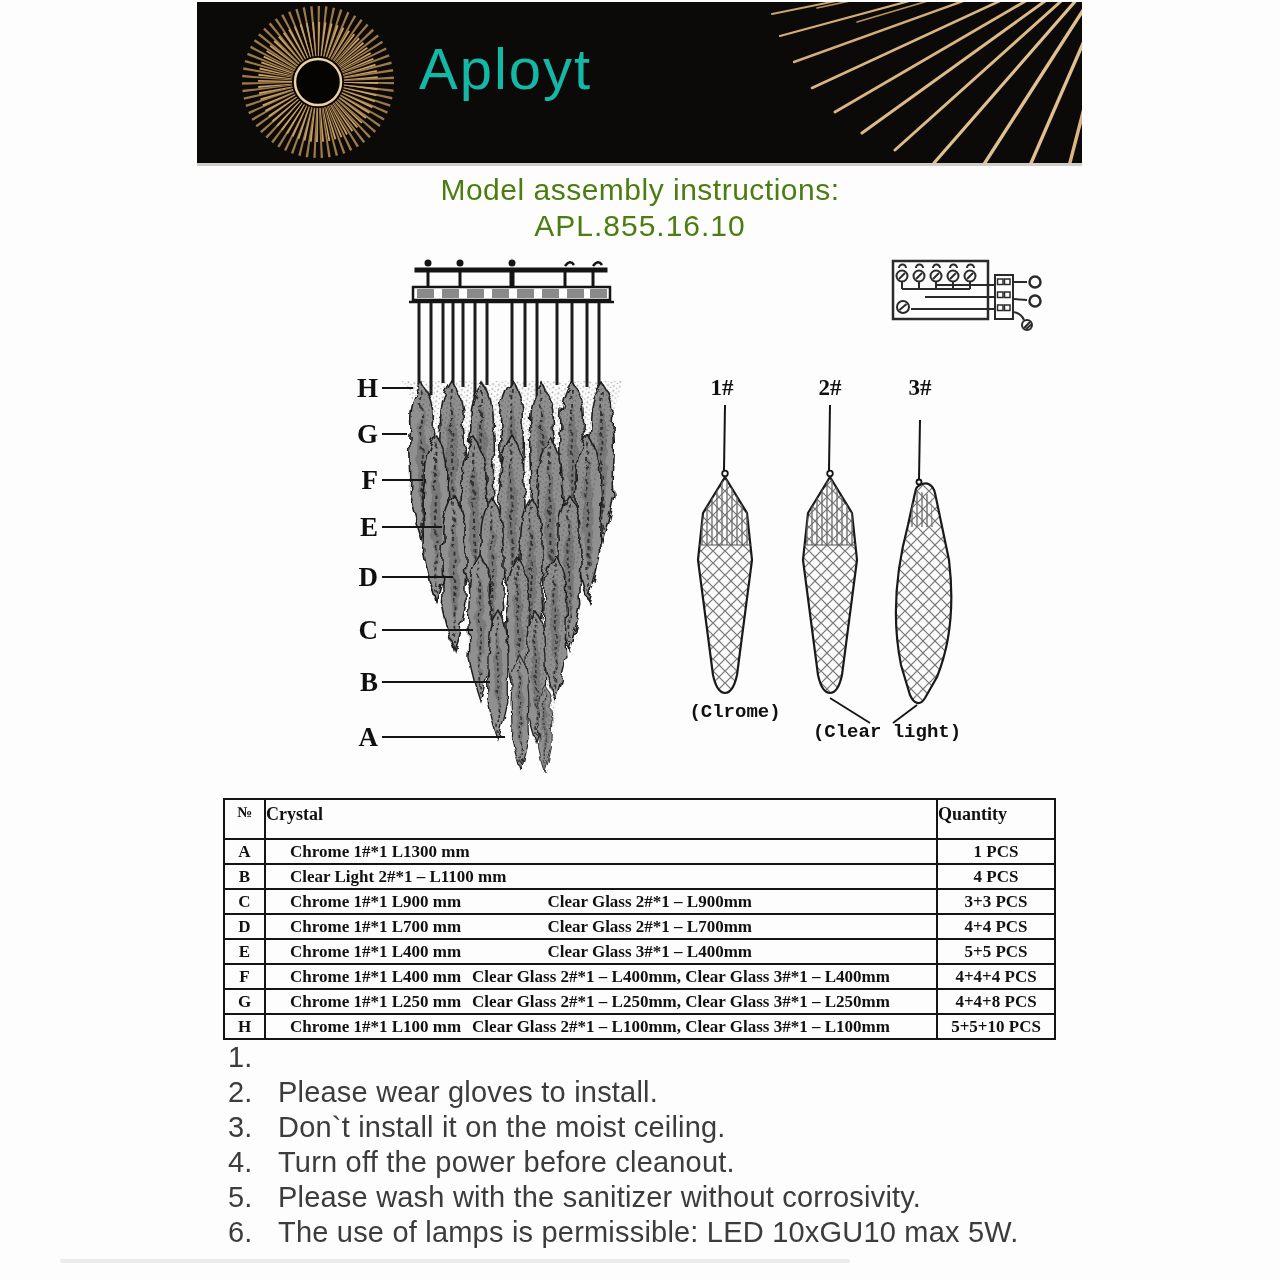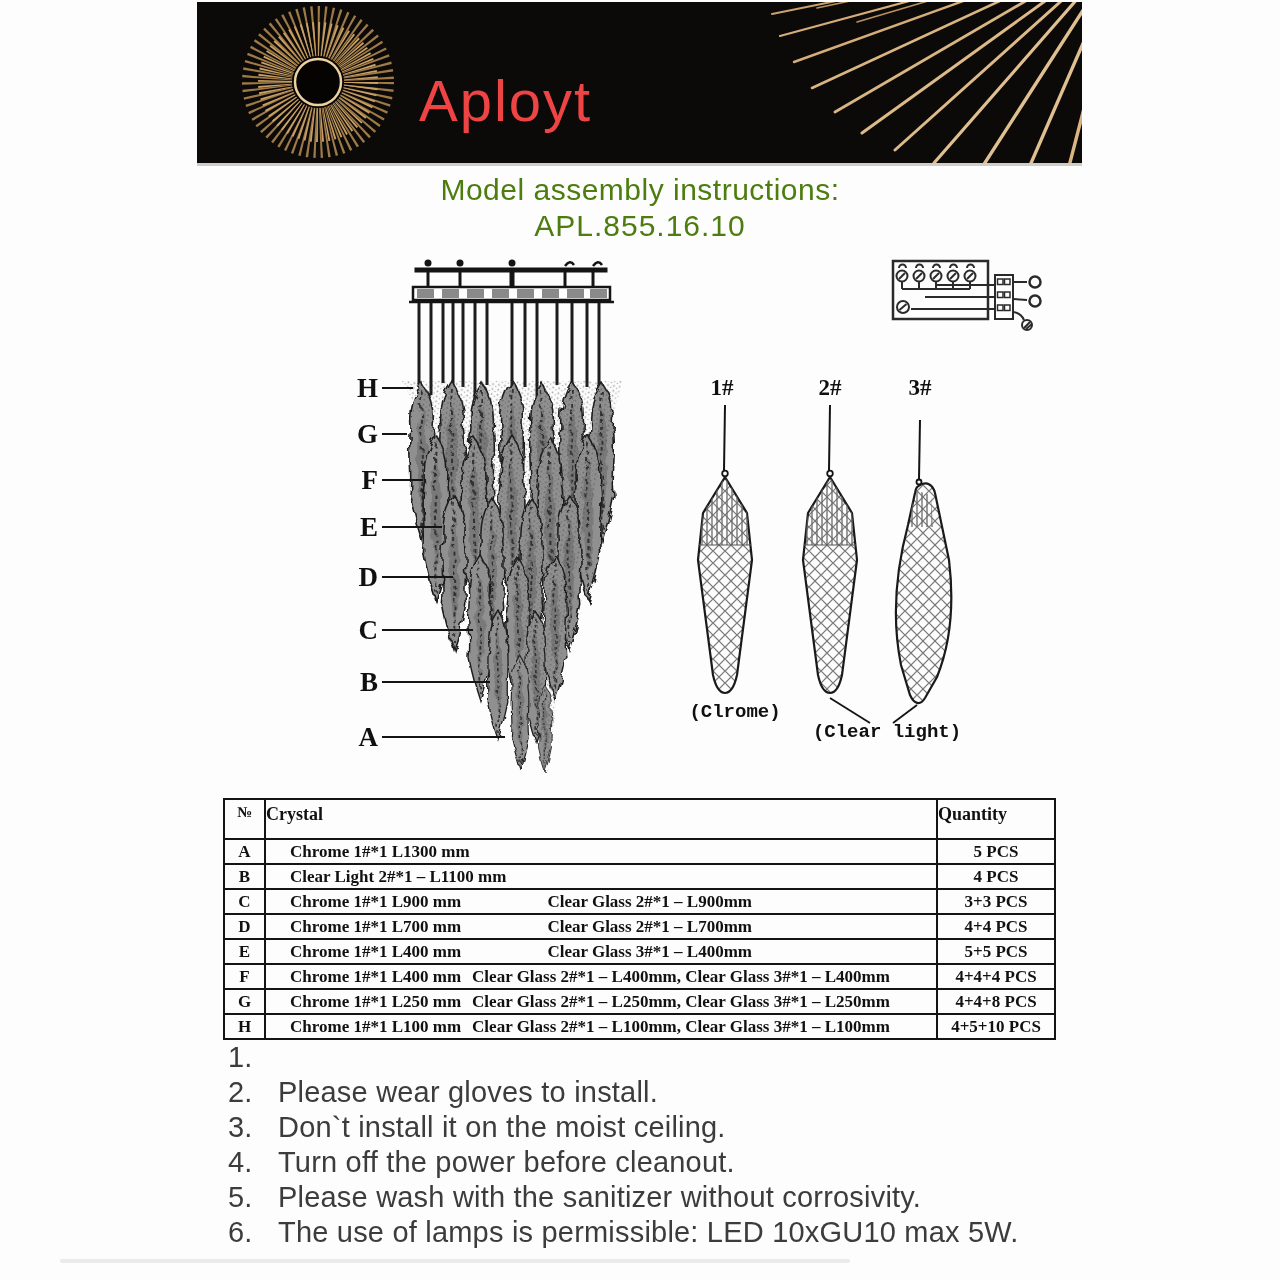--- a/index.html
+++ b/index.html
@@ -3,21 +3,21 @@
 <meta charset="utf-8">
 <style>
   html,body{margin:0;padding:0;background:#ffffff;}
   .page{position:relative;width:1280px;height:1280px;background:#fdfdfd;overflow:hidden;
         font-family:"Liberation Sans",sans-serif;}
   
   .banner{position:absolute;left:197px;top:2px;width:885px;height:161px;background:#0c0a09;
           border-bottom:3px solid #cfcdca;}
   .banner svg{position:absolute;left:0;top:0;}
   .logo-text{position:absolute;left:222px;top:38px;font-size:58px;font-weight:400;
-             color:#ef4444;letter-spacing:2px;line-height:58px;margin-top:32px;}
+             color:#14b8a6;letter-spacing:2px;line-height:58px;}
   
   .title-wrap{position:absolute;left:0;top:172px;width:1280px;text-align:center;color:#4d7c0f;}
   .title-line{font-size:30px;letter-spacing:.5px;line-height:36px;}
   .model-line{font-size:30px;letter-spacing:1px;line-height:36px;}
   
   .chandelier-svg{position:absolute;left:340px;top:255px;}
   .wiring-svg{position:absolute;left:885px;top:255px;}
   .pendants-svg{position:absolute;left:665px;top:365px;}
   text.partlbl{font-family:"Liberation Serif",serif;font-weight:bold;font-size:27px;fill:#101010;}
   text.pendlbl{font-family:"Liberation Serif",serif;font-weight:bold;font-size:23px;fill:#101010;}
@@ -300,21 +300,21 @@
   <table class="parts-table">
     <tbody>
         <tr class="hdr">
       <td class="hno">№</td>
       <td class="hcr">Crystal</td>
       <td class="hqt">Quantity</td>
     </tr>
     <tr class="r">
       <td class="cno">A</td>
       <td class="ccr"><span class="c1">Chrome 1#*1 L1300 mm</span><span class="c2"></span></td>
-      <td class="cqt">5 PCS</td>
+      <td class="cqt">1 PCS</td>
     </tr>
     <tr class="r">
       <td class="cno">B</td>
       <td class="ccr"><span class="c1">Clear Light 2#*1 – L1100 mm</span><span class="c2"></span></td>
       <td class="cqt">4 PCS</td>
     </tr>
     <tr class="r split">
       <td class="cno">C</td>
       <td class="ccr"><span class="c1">Chrome 1#*1 L900 mm</span><span class="c2">Clear Glass 2#*1 – L900mm</span></td>
       <td class="cqt">3+3 PCS</td>
@@ -335,21 +335,21 @@
       <td class="cqt">4+4+4 PCS</td>
     </tr>
     <tr class="r inline">
       <td class="cno">G</td>
       <td class="ccr"><span class="c1">Chrome 1#*1 L250 mm</span><span class="c2">Clear Glass 2#*1 – L250mm, Clear Glass 3#*1 – L250mm</span></td>
       <td class="cqt">4+4+8 PCS</td>
     </tr>
     <tr class="r inline">
       <td class="cno">H</td>
       <td class="ccr"><span class="c1">Chrome 1#*1 L100 mm</span><span class="c2">Clear Glass 2#*1 – L100mm, Clear Glass 3#*1 – L100mm</span></td>
-      <td class="cqt">4+5+10 PCS</td>
+      <td class="cqt">5+5+10 PCS</td>
     </tr>
   </tbody>
     </table>
 
   <div class="instr">
     <div class="row">
       <span class="num">1.</span>
     </div>
     <div class="row">
       <span class="num">2.</span>

